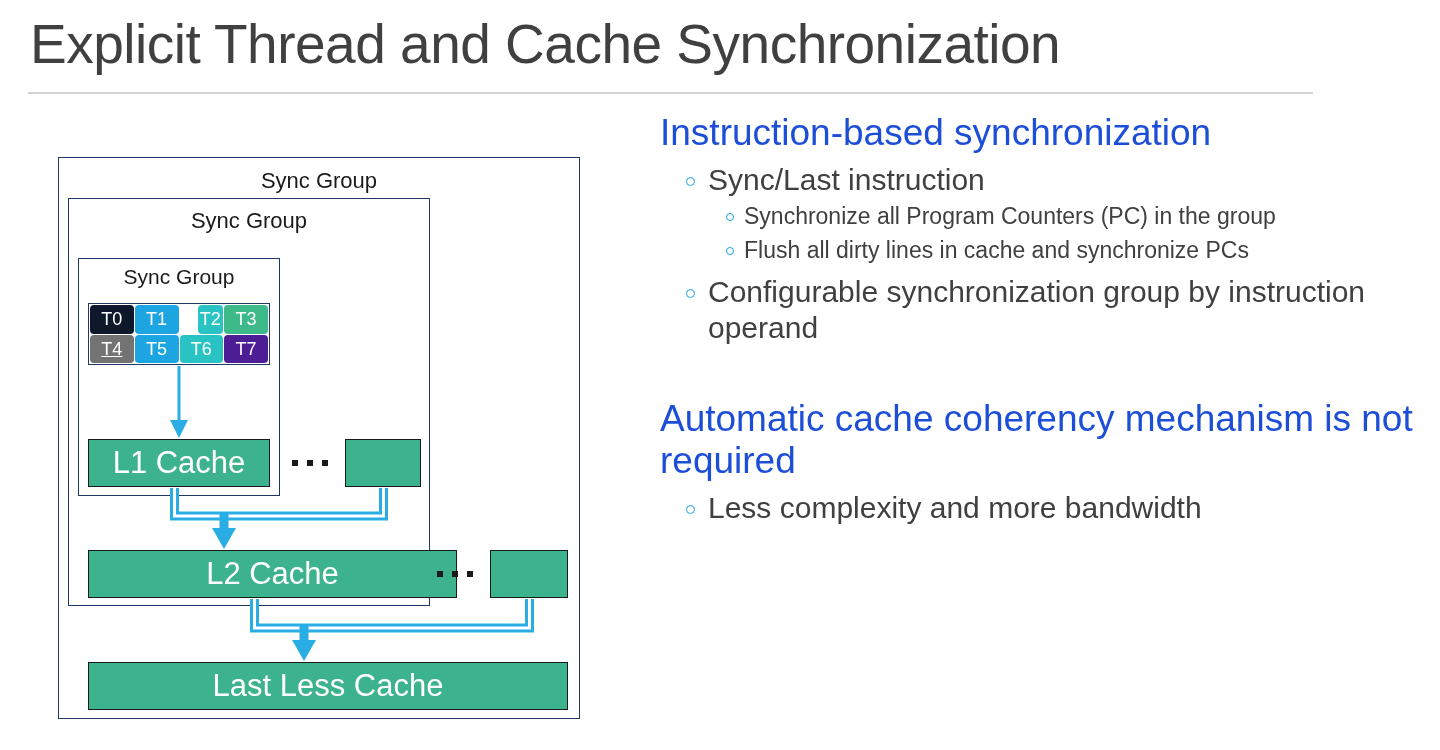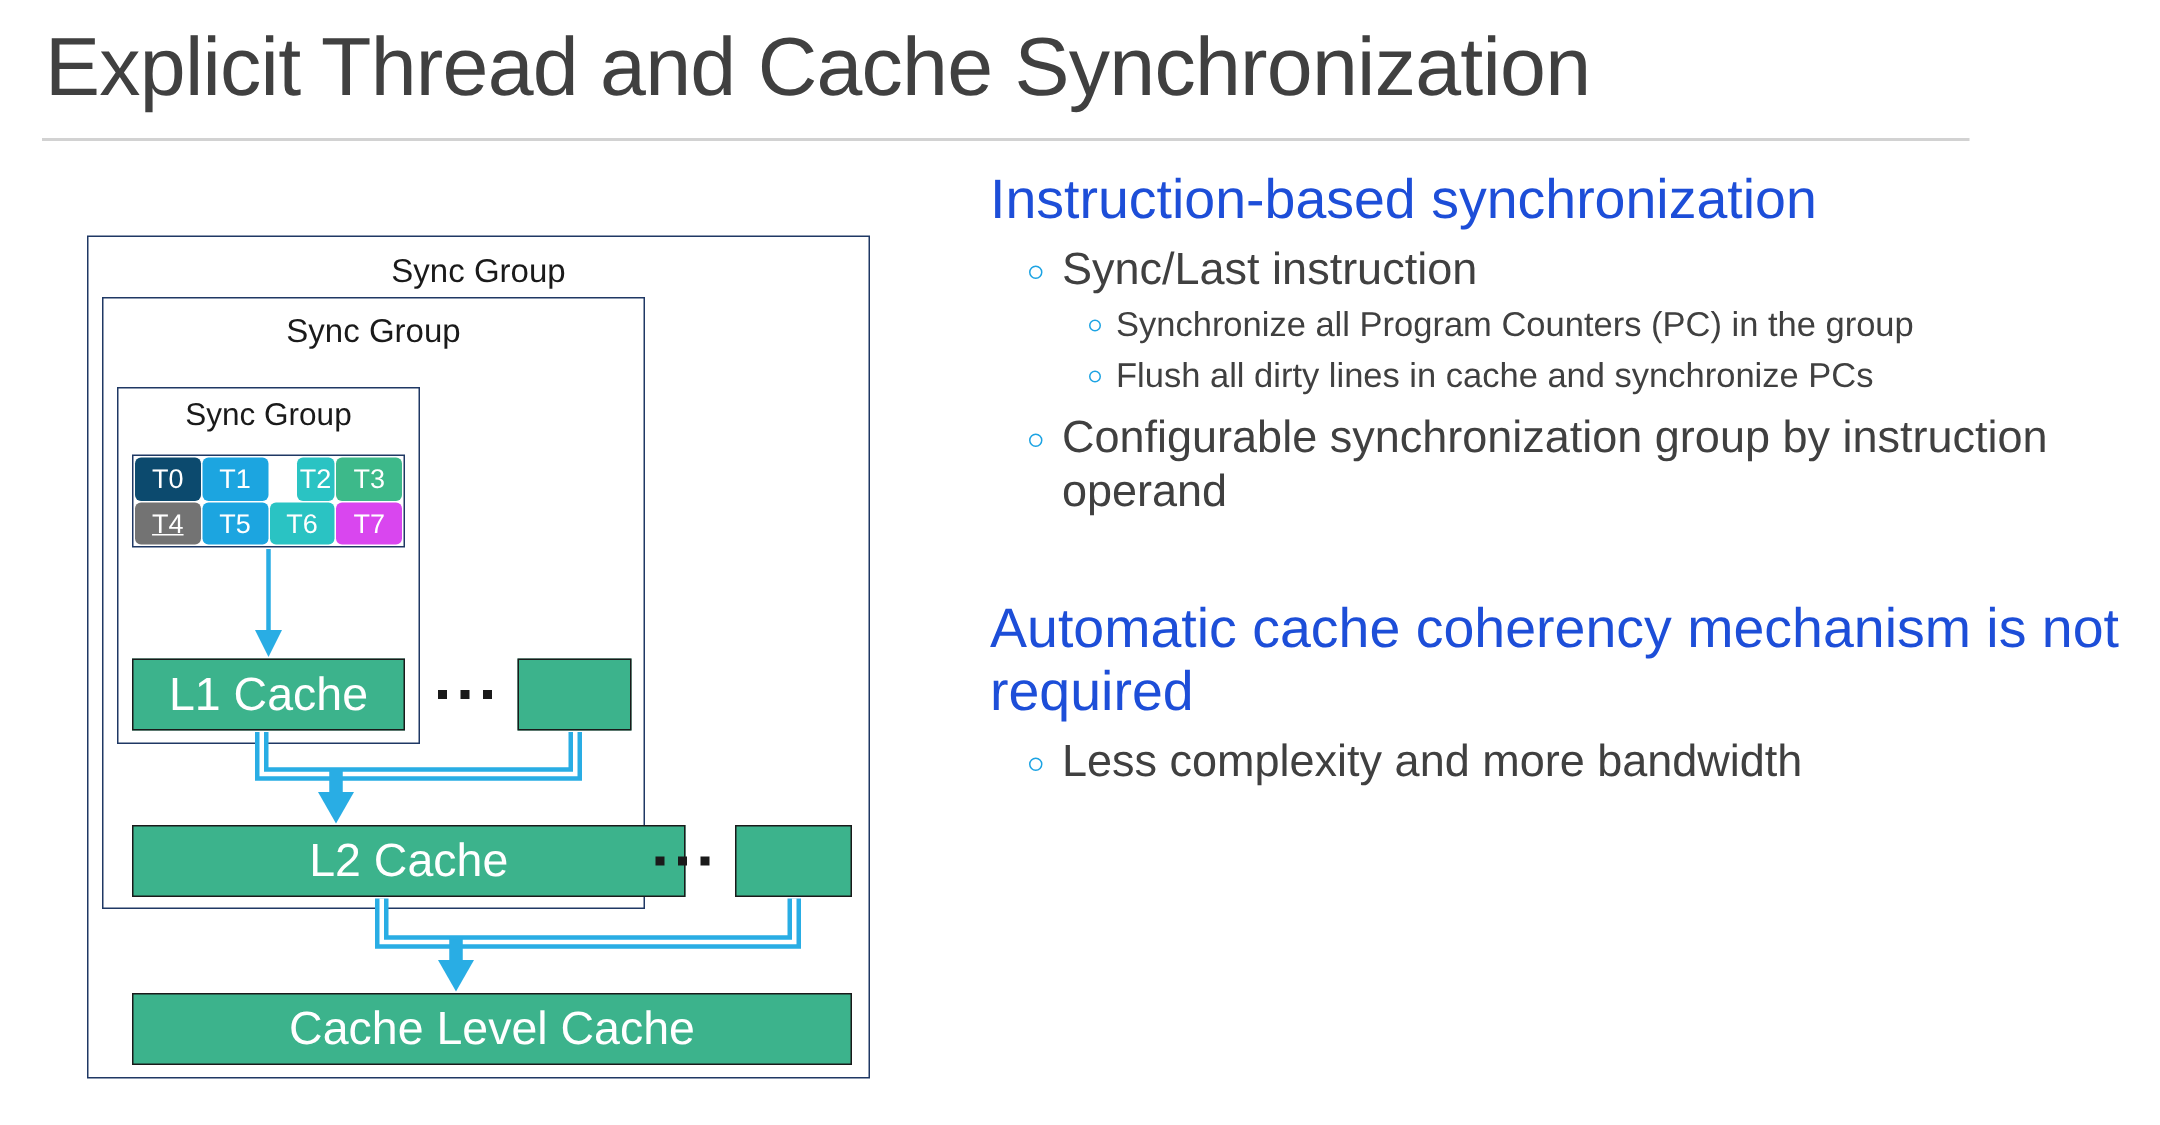--- a/index.html
+++ b/index.html
@@ -211,35 +211,35 @@
 
   <div class="frame" id="frame-outer"></div>
   <div class="frame" id="frame-mid"></div>
   <div class="frame" id="frame-inner"></div>
 
   <div class="frame-label" id="label-outer">Sync Group</div>
   <div class="frame-label" id="label-mid">Sync Group</div>
   <div class="frame-label" id="label-inner">Sync Group</div>
 
   <div id="thread-grid">
-    <div class="thread-tile" style="background: #0c4a6e;">T0</div>
+    <div class="thread-tile" style="background: #0f172a;">T0</div>
     <div class="thread-tile" style="background: rgb(28, 165, 224); text-align: right;">T1</div>
     <div class="thread-tile" style="background: rgb(42, 195, 195); margin-left: 18px;">T2</div>
     <div class="thread-tile" style="background: rgb(61, 185, 138);">T3</div>
     <div class="thread-tile" style="background: #737373; text-decoration: underline;">T4</div>
     <div class="thread-tile" style="background: rgb(28, 165, 224);">T5</div>
     <div class="thread-tile" style="background: rgb(42, 195, 195);">T6</div>
-    <div class="thread-tile" style="background: #d946ef; text-align: right;">T7</div>
+    <div class="thread-tile" style="background: #4c1d95; text-align: right;">T7</div>
   </div>
 
   <div class="cache-box" id="l1-cache">L1 Cache</div>
   <div class="cache-box" id="l1-sibling"></div>
   <div class="cache-box" id="l2-cache">L2 Cache</div>
   <div class="cache-box" id="l2-sibling"></div>
-  <div class="cache-box" id="llc-cache">Cache Level Cache</div>
+  <div class="cache-box" id="llc-cache">Last Less Cache</div>
 
   <div class="ellipsis-dots" id="dots-l1">
     <span></span>
       <span></span>
       <span></span>
   </div>
   <div class="ellipsis-dots" id="dots-l2">
     <span></span>
       <span></span>
       <span></span>

